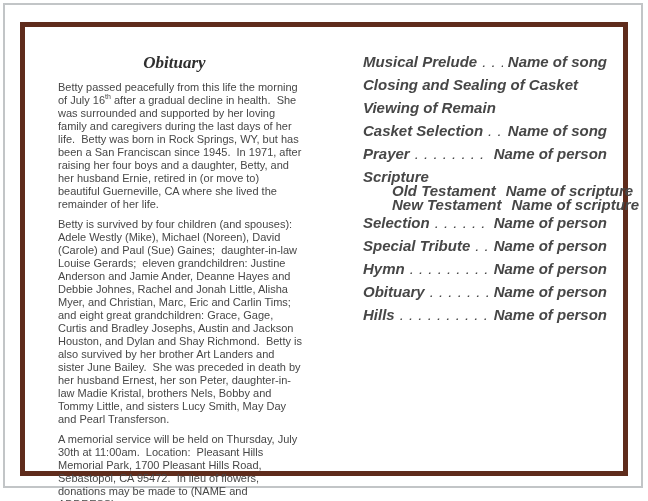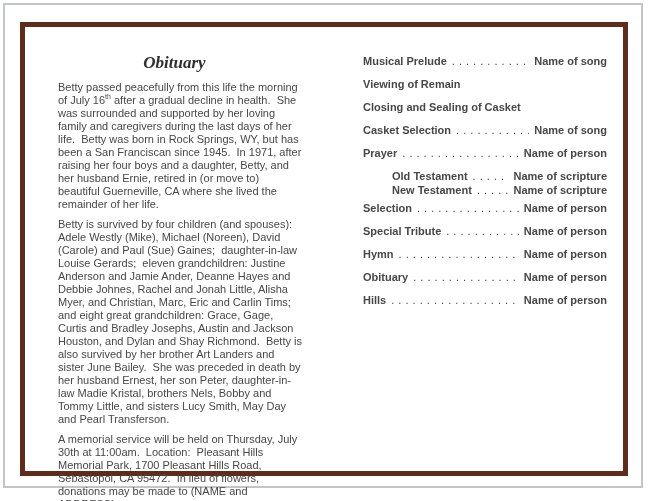--- a/index.html
+++ b/index.html
@@ -69,25 +69,26 @@
   }
   .ob-p sup {
     font-size: 7px;
     line-height: 0;
     vertical-align: super;
   }
   .os-list { margin-top: 3px; }
   .os-row {
     display: flex;
     align-items: flex-start;
-    font-size: 11px;
+    font-size: 15px;
     line-height: 13px;
     font-weight: bold;
     color: var(--text-color, #474747);
     margin-bottom: 10px;
+    font-style: italic;
   }
   .os-row.tight    { margin-bottom: 1px; }
   .os-row.sub      { padding-left: 29px; margin-bottom: 1px; }
   .os-row.sub-last { margin-bottom: 5px; }
   .os-label { white-space: nowrap; }
   .os-leader {
     flex: 1;
     overflow: hidden;
     white-space: nowrap;
     font-weight: normal;
@@ -114,34 +115,37 @@
       </div>
 
       <div class="col col-right">
         <div class="os-list">
             <div class="os-row">
               <span class="os-label">Musical Prelude</span>
               <span class="os-leader">. . . . . . . . . . . . . . . . . . . . . . . . . . . . . . . . . . . . . . . . . . . . . . . . . .</span>
               <span class="os-value">Name of song</span>
             </div>
             <div class="os-row">
-              <span class="os-label">Viewing of Remain</span>
+              <span class="os-label">Closing and Sealing of Casket</span>
             </div>
             <div class="os-row">
-              <span class="os-label">Closing and Sealing of Casket</span>
+              <span class="os-label">Viewing of Remain</span>
             </div>
             <div class="os-row">
               <span class="os-label">Casket Selection</span>
               <span class="os-leader">. . . . . . . . . . . . . . . . . . . . . . . . . . . . . . . . . . . . . . . . . . . . . . . . . .</span>
               <span class="os-value">Name of song</span>
             </div>
             <div class="os-row">
               <span class="os-label">Prayer</span>
               <span class="os-leader">. . . . . . . . . . . . . . . . . . . . . . . . . . . . . . . . . . . . . . . . . . . . . . . . . .</span>
               <span class="os-value">Name of person</span>
+            </div>
+            <div class="os-row tight">
+              <span class="os-label">Scripture</span>
             </div>
             <div class="os-row sub">
               <span class="os-label">Old Testament</span>
               <span class="os-leader">. . . . . . . . . . . . . . . . . . . . . . . . . . . . . . . . . . . . . . . . . . . . . . . . . .</span>
               <span class="os-value">Name of scripture</span>
             </div>
             <div class="os-row sub sub-last">
               <span class="os-label">New Testament</span>
               <span class="os-leader">. . . . . . . . . . . . . . . . . . . . . . . . . . . . . . . . . . . . . . . . . . . . . . . . . .</span>
               <span class="os-value">Name of scripture</span>

